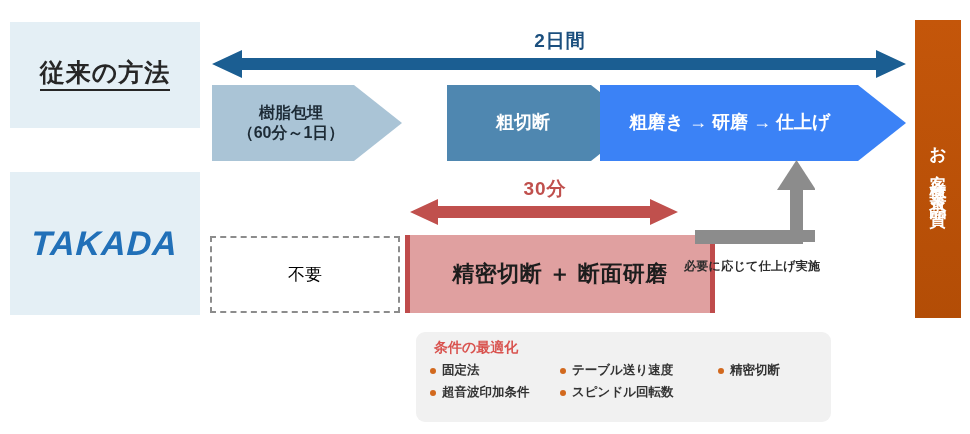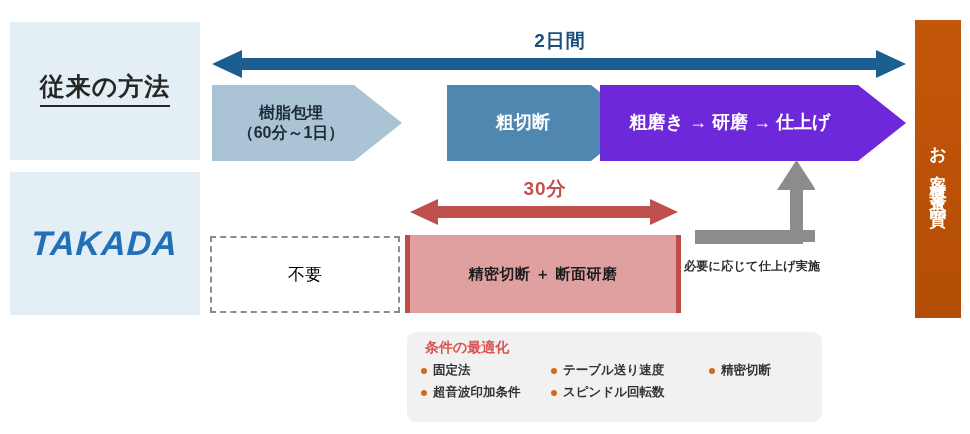--- a/index.html
+++ b/index.html
@@ -16,21 +16,21 @@
   }
   .abs{position:absolute;}
 
   
   .rowlabel{
     background:#e4eff5;
     display:flex;
     align-items:center;
     justify-content:center;
   }
-  #label-conventional{left:10px;top:22px;width:190px;height:138px;font-family:Liberation Mono, monospace;}
+  #label-conventional{left:10px;top:22px;width:190px;height:106px;}
   #label-takada{left:10px;top:172px;width:190px;height:143px;}
 
   .conv-text{
     font-size:25px;
     font-weight:bold;
     color:#262626;
     letter-spacing:1px;
     border-bottom:2px solid #262626;
     padding-bottom:2px;
     line-height:1.1;
@@ -77,21 +77,21 @@
   #chev-1 .ctext{font-size:16px;padding-right:32px;}
   #chev-2{
     left:403px;top:85px;width:192px;
     background:#4f87b0;
     clip-path:polygon(0 0, 144px 0, 192px 50%, 144px 100%, 0 100%);
     margin-left:44px;
   }
   #chev-2 .ctext{font-size:18px;padding-right:40px;}
   #chev-3{
     left:600px;top:85px;width:306px;
-    background:#6d28d9;
+    background:#3b82f6;
     clip-path:polygon(0 0, 258px 0, 306px 50%, 258px 100%, 0 100%);
   }
   #chev-3 .ctext{font-size:18px;padding-right:46px;}
 
   
   #quality-bar{
     left:915px;top:20px;width:46px;height:298px;
     background:#bf5208;
     background:linear-gradient(180deg,#c4560a 0%,#b34d06 100%);
     display:flex;align-items:center;justify-content:center;
@@ -118,41 +118,41 @@
   
   #box-unnecessary{
     left:210px;top:236px;width:190px;height:77px;
     border:2px dashed #8c8c8c;
     background:#ffffff;
     box-sizing:border-box;
     display:flex;align-items:center;justify-content:center;
     font-size:17px;color:#000000;
   }
   #box-precision{
-    left:405px;top:235px;width:276px;height:78px;
+    left:405px;top:235px;width:310px;height:78px;
     background:#e0a0a0;
     border-left:5px solid #bf4b4b;
     border-right:5px solid #bf4b4b;
     box-sizing:border-box;
     display:flex;align-items:center;justify-content:center;
-    font-size:15px;font-weight:bold;color:#1d1d1d;
+    font-size:22px;font-weight:bold;color:#1d1d1d;
     letter-spacing:0.5px;
   }
 
   
   #arrow-elbow{left:690px;top:160px;width:125px;height:92px;}
   #note-finishing{
     left:684px;top:258px;width:230px;
     font-size:12px;font-weight:bold;color:#2b2b2b;
     letter-spacing:0.3px;
   }
 
   
   #legend{
-    left:407px;top:332px;width:415px;height:90px;
+    left:416px;top:332px;width:415px;height:90px;
     background:#f1f1f1;
     border-radius:9px;
     box-sizing:border-box;
     padding:6px 14px 8px 14px;
   }
   #legend-title{
     font-size:14px;font-weight:bold;color:#d9534f;
     margin:1px 0 5px 4px;
   }
   .legend-row{display:flex;align-items:center;margin-bottom:5px;}

